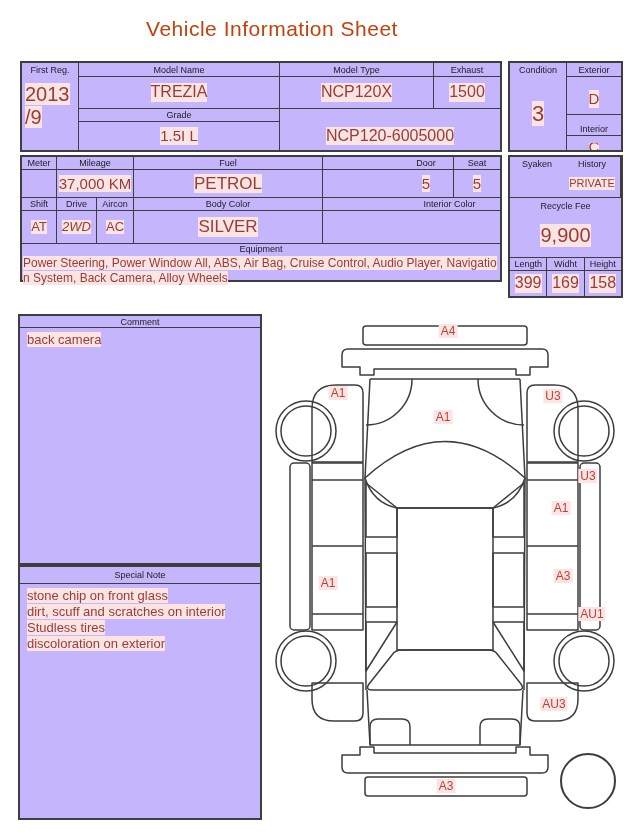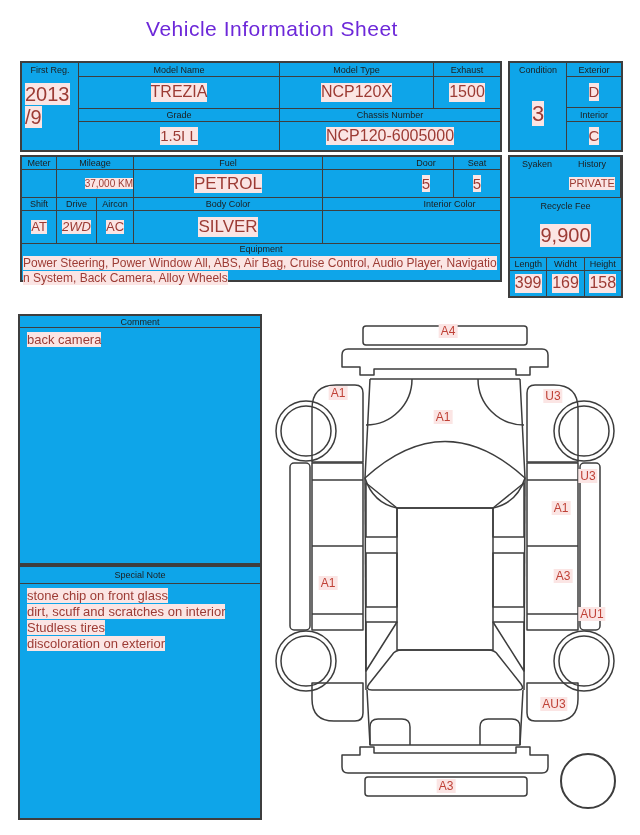--- a/index.html
+++ b/index.html
@@ -10,23 +10,23 @@
     --line:#3e3e3e;
   }
   *{margin:0;padding:0;box-sizing:border-box;}
   html,body{background:#fff;}
   .sheet{
     position:relative;width:640px;height:835px;background:#ffffff;
     font-family:"Liberation Sans", sans-serif;color:#1d1d1d;overflow:hidden;
   }
   .title{
     position:absolute;left:0;top:17px;width:544px;text-align:center;
-    font-size:21px;letter-spacing:.5px;color:#6d28d9;
-  }
-  .box{position:absolute;border:2px solid var(--line);background:#0ea5e9;}
+    font-size:21px;letter-spacing:.5px;color:#c2410c;
+  }
+  .box{position:absolute;border:2px solid var(--line);background:#c4b5fd;}
   .hdr{font-size:9px;color:#1d1d1d;display:flex;align-items:center;justify-content:center;white-space:nowrap;}
   .cell{display:flex;align-items:center;justify-content:center;overflow:hidden;}
   .br{border-right:1px solid var(--line);}
   .bb{border-bottom:1px solid var(--line);}
   .val{color:var(--red);background:var(--pink);line-height:1.15;}
   .row{display:flex;}
   .col{display:flex;flex-direction:column;}
 
   
   .t1{left:20px;top:61px;width:482px;height:91px;display:flex;}
@@ -38,21 +38,21 @@
   .w201{width:201px;}
   .w154{width:154px;}
   .w66{width:66px;}
   .fs16{font-size:16px;}
   .fs15{font-size:15px;}
 
   
   .cond{left:508px;top:61px;width:115px;height:91px;display:flex;}
   .cond-c{width:57px;display:flex;flex-direction:column;}
   .cond-c .c-val{flex:1;display:flex;align-items:center;justify-content:center;font-size:22px;}
-  .cond-e{flex:1;display:flex;flex-direction:column;}
+  .cond-e{flex:1;display:flex;flex-direction:column;gap:7px;}
 
   
   .t2{left:20px;top:155px;width:482px;height:127px;display:flex;flex-direction:column;}
   .h13{height:13px;}
   .h28{height:28px;}
   .h33{height:33px;}
   .w35{width:35px;}.w77{width:77px;}.w189{width:189px;}.w76{width:76px;margin-top:37px;}.w55{width:55px;}.w46{width:46px;}
   .w40{width:40px;}.w37{width:37px;}
   .eq-text{flex:1;padding:2px 1px;font-size:12px;word-break:break-all;line-height:1.2;}
 
@@ -114,21 +114,20 @@
           </div>
         <div class="cell w154 br fs16">
             <span class="val">NCP120X</span>
           </div>
         <div class="cell w66 fs16">
             <span class="val">1500</span>
           </div>
       </div>
       <div class="row h14" style="border-top:1px solid var(--line);">
         <div class="hdr cell w201 br bb">Grade</div>
-        <div class="hdr cell bb" style="flex:1;">Chassis Number</div>
       </div>
       <div class="row" style="flex:1;">
         <div class="cell w201 br fs15">
             <span class="val">1.5I L</span>
           </div>
         <div class="cell fs16" style="flex:1;">
             <span class="val">NCP120-6005000</span>
           </div>
       </div>
     </div>
@@ -159,21 +158,21 @@
       <div class="hdr cell w77 br">Mileage</div>
       <div class="hdr cell w189 br">Fuel</div>
       <div class="hdr cell w76 br">Steering</div>
       <div class="hdr cell w55 br">Door</div>
       <div class="hdr cell w46">Seat</div>
     </div>
     <div class="row h28 bb">
       <div class="cell w35 br">
           <span></span>
         </div>
-      <div class="cell w77 br" style="font-size:10px;justify-content:flex-end;">
+      <div class="cell w77 br" style="font-size:15px;">
           <span class="val">37,000 KM</span>
         </div>
       <div class="cell w189 br" style="font-size:17px;">
           <span class="val">PETROL</span>
         </div>
       <div class="cell w76 br">
           <span></span>
         </div>
       <div class="cell w55 br fs15">
           <span class="val">5</span>

